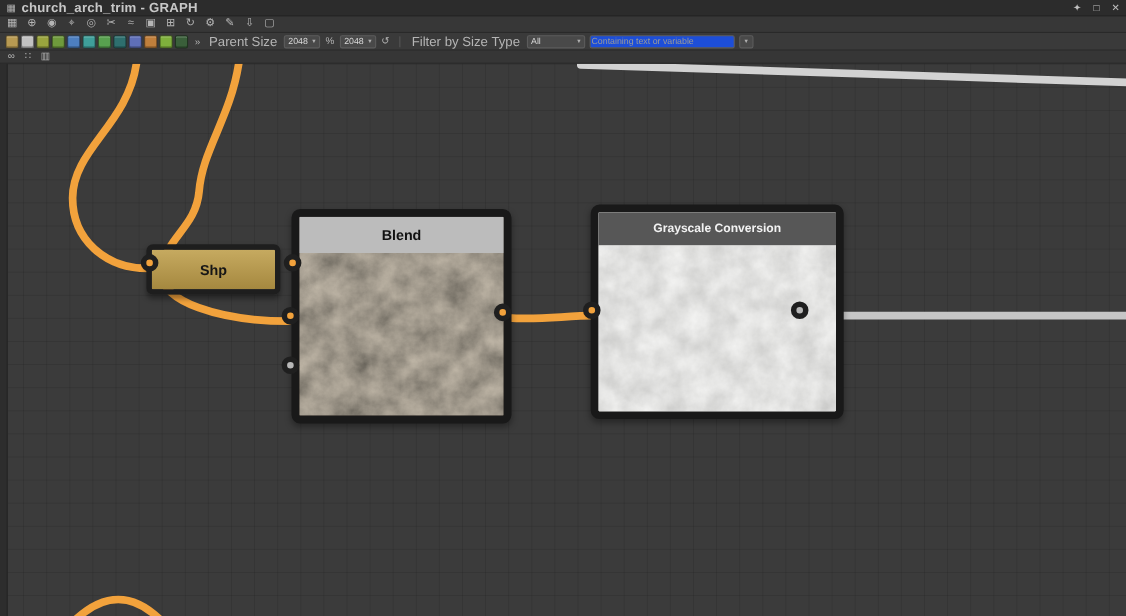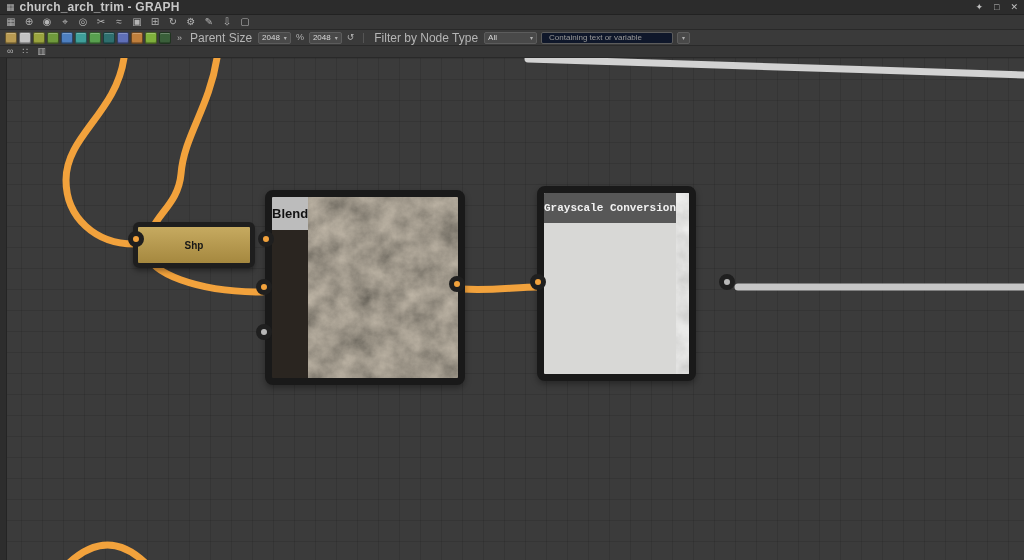--- a/index.html
+++ b/index.html
@@ -31,55 +31,55 @@
             box-shadow:inset 0 1px 0 rgba(255,255,255,.25), inset 0 -1px 0 rgba(0,0,0,.25); }
   .chev { color:#b5b5b5; font-size:9px; margin:0 2px; }
   .tb-label { color:#b5b5b5; font-size:12px; margin:1px 2px; white-space:nowrap; }
   .combo { background:#494949; border:1px solid #5c5c5c; border-radius:2px; color:#d8d8d8;
            height:12px; display:flex; align-items:center; gap:4px; padding:0 3px; font-size:8px; }
   .combo .arrow { font-size:6px; color:#b0b0b0; }
   .combo.wide { width:53px; justify-content:space-between; }
   .combo.tiny { width:13px; justify-content:center; }
   .tbtn { color:#b5b5b5; font-size:9px; line-height:1; margin:0 1px; }
   .sep { width:1px; height:10px; background:#555; margin:0 4px; }
-  .search { width:132px; height:12px; background:#0f172a; border:1px solid #5c5c5c;
-            border-radius:2px; color:#d8d8d8; font-size:8px; padding:0 7px; outline:none;
+  .search { width:132px; height:12px; background:#1d4ed8; border:1px solid #5c5c5c;
+            border-radius:2px; color:#d8d8d8; font-size:8px; padding:0 1px; outline:none;
             font-family:"Liberation Sans","DejaVu Sans",sans-serif; }
   .search::placeholder { color:#9a9a9a; }
 
   
   .canvas { position:relative; flex:1; background-color:#3b3b3b; overflow:hidden;
             background-image:
               linear-gradient(rgba(0,0,0,.10) 1px, transparent 1px),
               linear-gradient(90deg, rgba(0,0,0,.10) 1px, transparent 1px);
             background-size:21px 21px; }
   .left-strip { position:absolute; left:0; top:0; width:7px; height:100%;
                 background:#2d2d2d; border-right:1px solid #242424; z-index:4; }
 
   .wires { position:absolute; left:0; top:0; z-index:1; }
 
   .node { position:absolute; border:7px solid #191919; border-radius:8px;
-          display:flex; overflow:hidden; z-index:2;
+          display:flex; flex-direction:column; overflow:hidden; z-index:2;
           box-shadow:0 3px 6px rgba(0,0,0,.35); }
   .node-header { flex:none; display:flex; align-items:center; justify-content:center;
                  font-weight:bold; }
   .node-body { flex:1; position:relative; overflow:hidden; }
   .node-body svg { display:block; width:100%; height:100%; }
 
   .node-blend { left:265px; top:132px; width:200px; height:195px; background:#2a2520; }
   .node-blend .node-header { height:33px; background:#bcbcbc; color:#111; font-size:13px; }
 
-  .node-gray { left:537px; top:128px; width:159px; height:195px; background:#d8d8d6;font-family:Liberation Mono, monospace; }
+  .node-gray { left:537px; top:128px; width:230px; height:195px; background:#d8d8d6; }
   .node-gray .node-header { height:30px; background:#575757; color:#f2f2f2; font-size:11px; }
 
   .node-shp { position:absolute; left:133px; top:164px; width:122px; height:46px;
               border:5px solid #1e1e1e; border-radius:6px; z-index:2;
               background:linear-gradient(180deg,#c6aa60,#a5883f);
               display:flex; align-items:center; justify-content:center;
-              color:#161616; font-weight:bold; font-size:10px;
+              color:#161616; font-weight:bold; font-size:13px;
               box-shadow:0 3px 5px rgba(0,0,0,.35); }
 
   .size-label { position:absolute; z-index:2; text-align:center; font-weight:bold;
                 font-size:18px; color:#999; letter-spacing:.3px;
                 text-shadow:0 2px 2px rgba(0,0,0,.55); }
   .label-blend { left:245px; top:338px; width:240px; }
   .label-gray  { left:517px; top:336px; width:241px; }
 
   .dot { position:absolute; width:16px; height:16px; border:5px solid #1f1f1f;
          border-radius:50%; background:#f2a23c; z-index:3; }
@@ -142,21 +142,21 @@
       <span>2048</span>
       <span class="arrow">▾</span>
     </span>
     <span class="tbtn">%</span>
     <span class="combo">
       <span>2048</span>
       <span class="arrow">▾</span>
     </span>
     <span class="tbtn">↺</span>
     <span class="sep"></span>
-    <span class="tb-label">Filter by Node Type</span>
+    <span class="tb-label">Filter by Size Type</span>
     <span class="combo wide">
       <span>All</span>
       <span class="arrow">▾</span>
     </span>
     <input class="search" placeholder="Containing text or variable" style="">
     <span class="combo tiny">
       <span class="arrow">▾</span>
     </span>
   </div>
 

